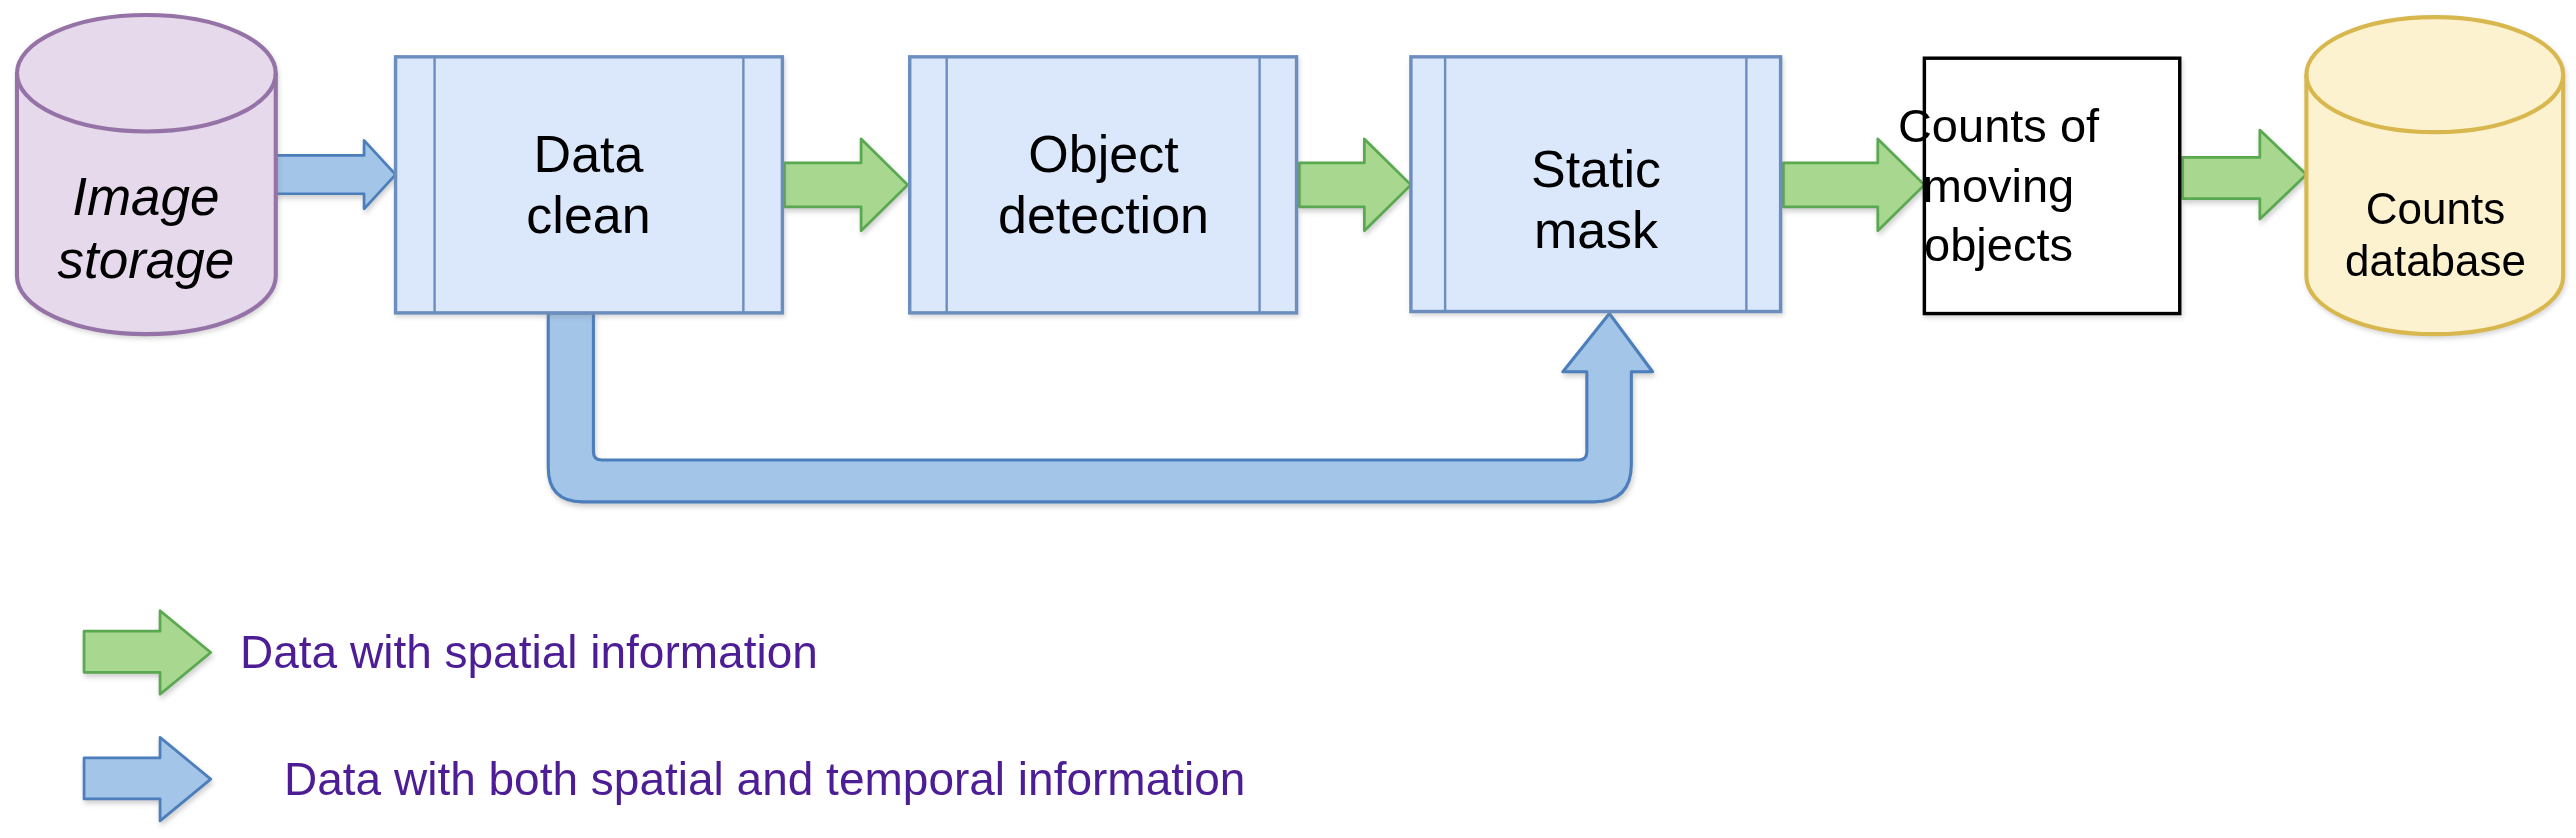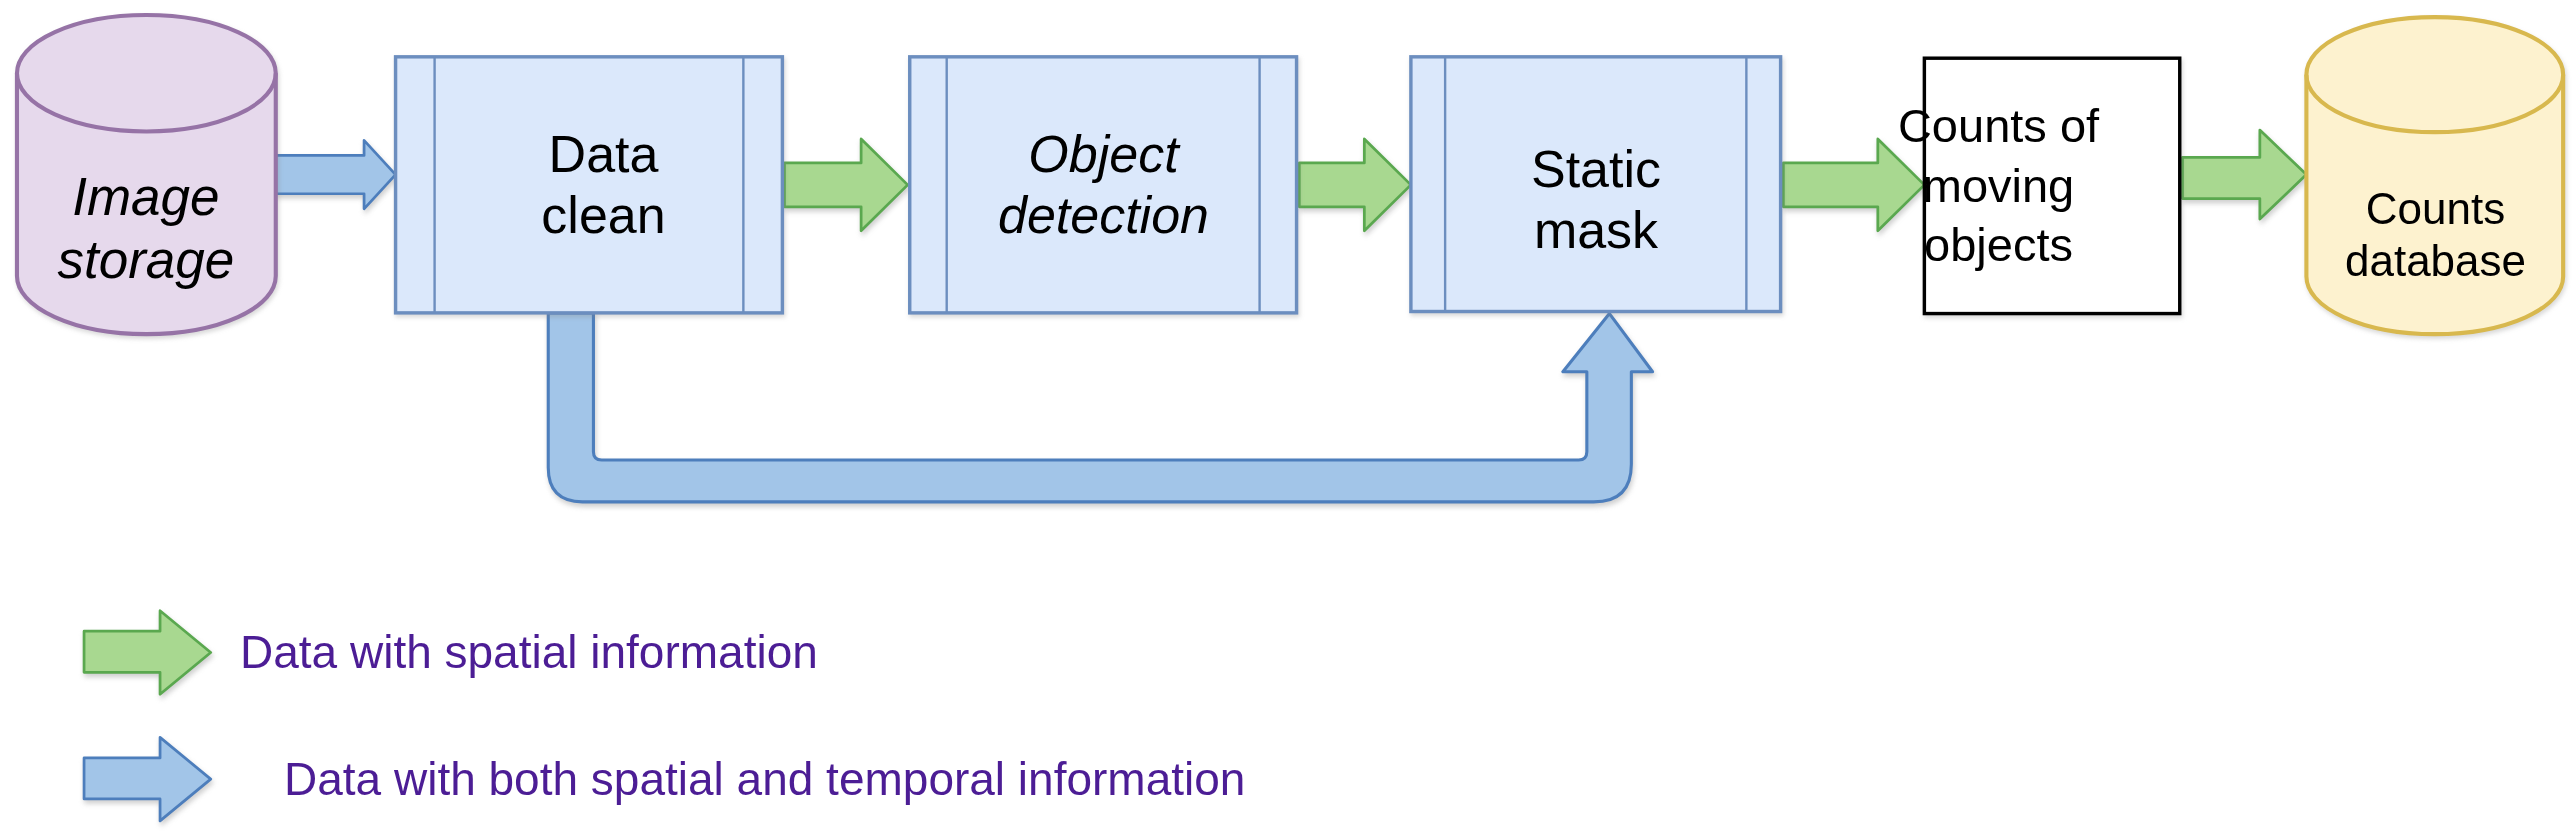--- a/index.html
+++ b/index.html
@@ -61,24 +61,24 @@
     <path class="shape" d="M 3368 109 A 187.5 84 0 0 1 3743 109 L 3743 404 A 187.5 84 0 0 1 3368 404 Z" fill="#fdf2cf" stroke="#d8b84e" stroke-width="6"></path>
     <path d="M 3368 109 A 187.5 84 0 0 0 3743 109" fill="none" stroke="#d8b84e" stroke-width="6"></path>
 
     <path class="arrow" d="M 122 922 L 233 922 L 233 892 L 307 953 L 233 1014 L 233 982 L 122 982 Z" fill="#a8d890" stroke="#5aa84f" stroke-width="4" stroke-linejoin="round"></path>
     <path class="arrow" d="M 122 1107 L 233 1107 L 233 1077 L 307 1138 L 233 1199 L 233 1167 L 122 1167 Z" fill="#a2c5e8" stroke="#4d7ebc" stroke-width="4" stroke-linejoin="round"></path>
   </svg>
 
   <div class="node-label lbl-imgstore" style="left:16.4px;top:156px;width:259px;height:145px;">Image
 storage</div>
 
-  <div class="node-label lbl-box" style="left:395px;top:57px;width:387px;height:256px;margin-left:15px;">Data
+  <div class="node-label lbl-box" style="left:395px;top:57px;width:387px;height:256px;">Data
 clean</div>
 
-  <div class="node-label lbl-box" style="left:910px;top:57px;width:387px;height:256px;font-style:italic;">Object
+  <div class="node-label lbl-box" style="left:910px;top:57px;width:387px;height:256px;">Object
 detection</div>
 
   <div class="node-label lbl-box" style="left:1411px;top:57px;width:370px;height:286px;">Static
 mask</div>
 
   <div class="node-label lbl-counts" style="left:1871px;top:58px;width:255px;height:255px;">Counts of
 moving
 objects</div>
 
   <div class="node-label lbl-db" style="left:2307px;top:162px;width:257px;height:145px;">Counts

